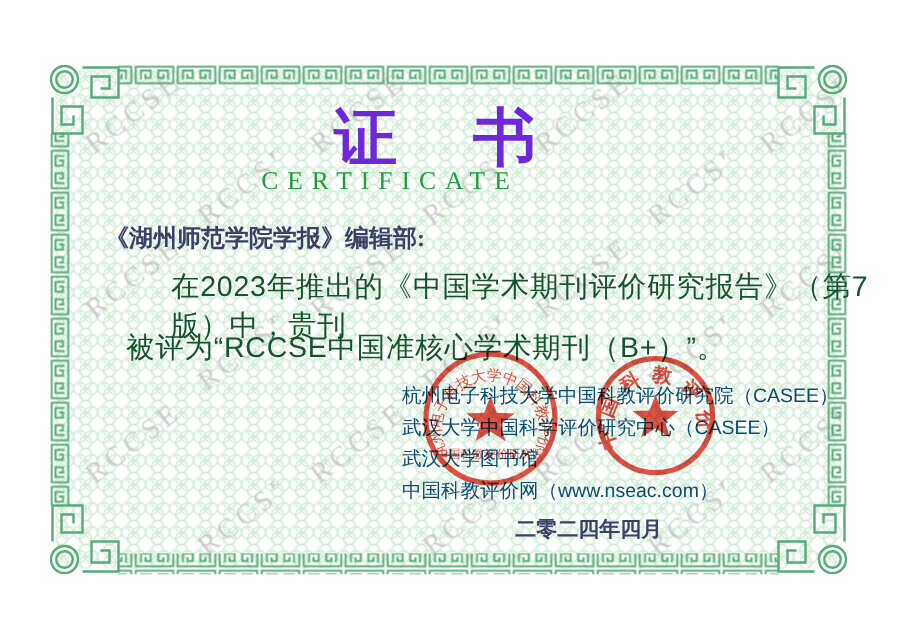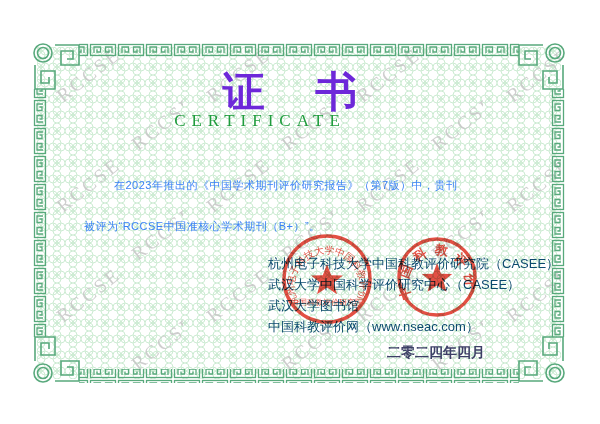--- a/index.html
+++ b/index.html
@@ -9,27 +9,27 @@
   .layer{position:absolute;left:0;top:0;}
   .content{position:absolute;left:0;top:0;width:600px;height:424px;z-index:2;}
   .title{position:absolute;left:0;top:64px;width:600px;text-align:center;
          font-size:42px;font-weight:bold;color:#6d28d9;letter-spacing:20px;
          font-family:"Liberation Serif","DejaVu Serif",serif;}
   .subtitle{position:absolute;left:0;top:111px;width:520px;text-align:center;
             font-size:17px;color:#1f9c3d;letter-spacing:6px;
             font-family:"Liberation Serif","DejaVu Serif",serif;}
   .addressee{position:absolute;left:70px;top:149px;font-size:16px;color:#3c3f66;
              font-weight:bold;font-family:"Liberation Serif","DejaVu Serif",serif;}
-  .bodyline{position:absolute;font-size:11px;color:#3b82f6;letter-spacing:0.5px;}
+  .bodyline{position:absolute;font-size:19px;color:#14532d;letter-spacing:0.5px;}
   .line1{left:114px;top:178px;}
   .line2{left:84px;top:202px;margin-top:17px;}
   .line3{left:114px;top:221px;}
   .issuer{position:absolute;left:268px;font-size:13px;color:#0c4a6e;}
   .iss0{top:255px;} .iss1{top:276px;} .iss2{top:297px;} .iss3{top:318px;}
-  .date{position:absolute;left:300px;top:344px;width:185px;text-align:right;
+  .date{position:absolute;left:300px;top:344px;width:185px;text-align:center;
         font-size:14px;font-weight:bold;color:#3c3f66;}
   .seal{position:absolute;z-index:3;mix-blend-mode:multiply;opacity:0.88;}
   .seal-left{left:279px;top:231px;}
   .seal-right{left:395px;top:235px;}
 </style>
 </head>
 <body>
 
 <div class="page">
 
@@ -86,20 +86,21 @@
       <use href="#corner"></use>
       <use href="#corner" transform="translate(532,0) scale(-1,1)"></use>
       <use href="#corner" transform="translate(0,340) scale(1,-1)"></use>
       <use href="#corner" transform="translate(532,340) scale(-1,-1)"></use>
     </svg>
   </div>
 
   <div class="content">
     <div class="title">证 书</div>
     <div class="subtitle">CERTIFICATE</div>
+    <div class="addressee">《湖州师范学院学报》编辑部:</div>
 
     <div class="bodyline line1">在2023年推出的《中国学术期刊评价研究报告》（第7版）中，贵刊</div>
     <div class="bodyline line2">被评为“RCCSE中国准核心学术期刊（B+）”。</div>
 
     <div class="issuer iss0">杭州电子科技大学中国科教评价研究院（CASEE）</div>
     <div class="issuer iss1">武汉大学中国科学评价研究中心（CASEE）</div>
     <div class="issuer iss3">中国科教评价网（www.nseac.com）</div>
     <div class="issuer iss2">武汉大学图书馆</div>
 
     <div class="date">二零二四年四月</div>

